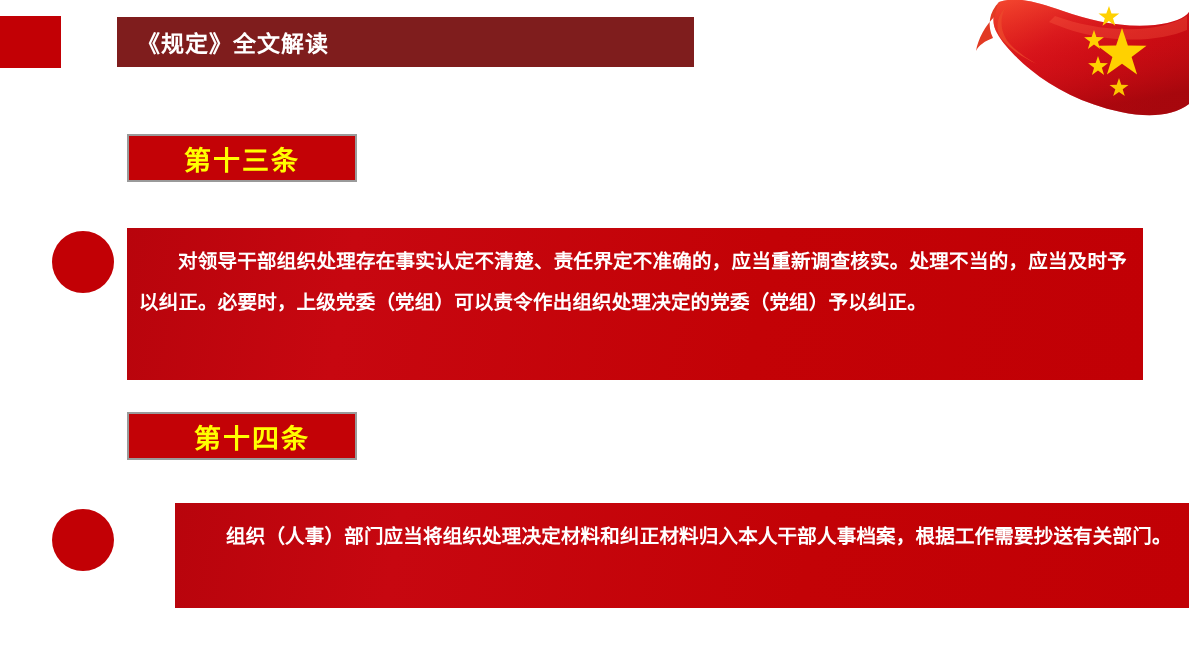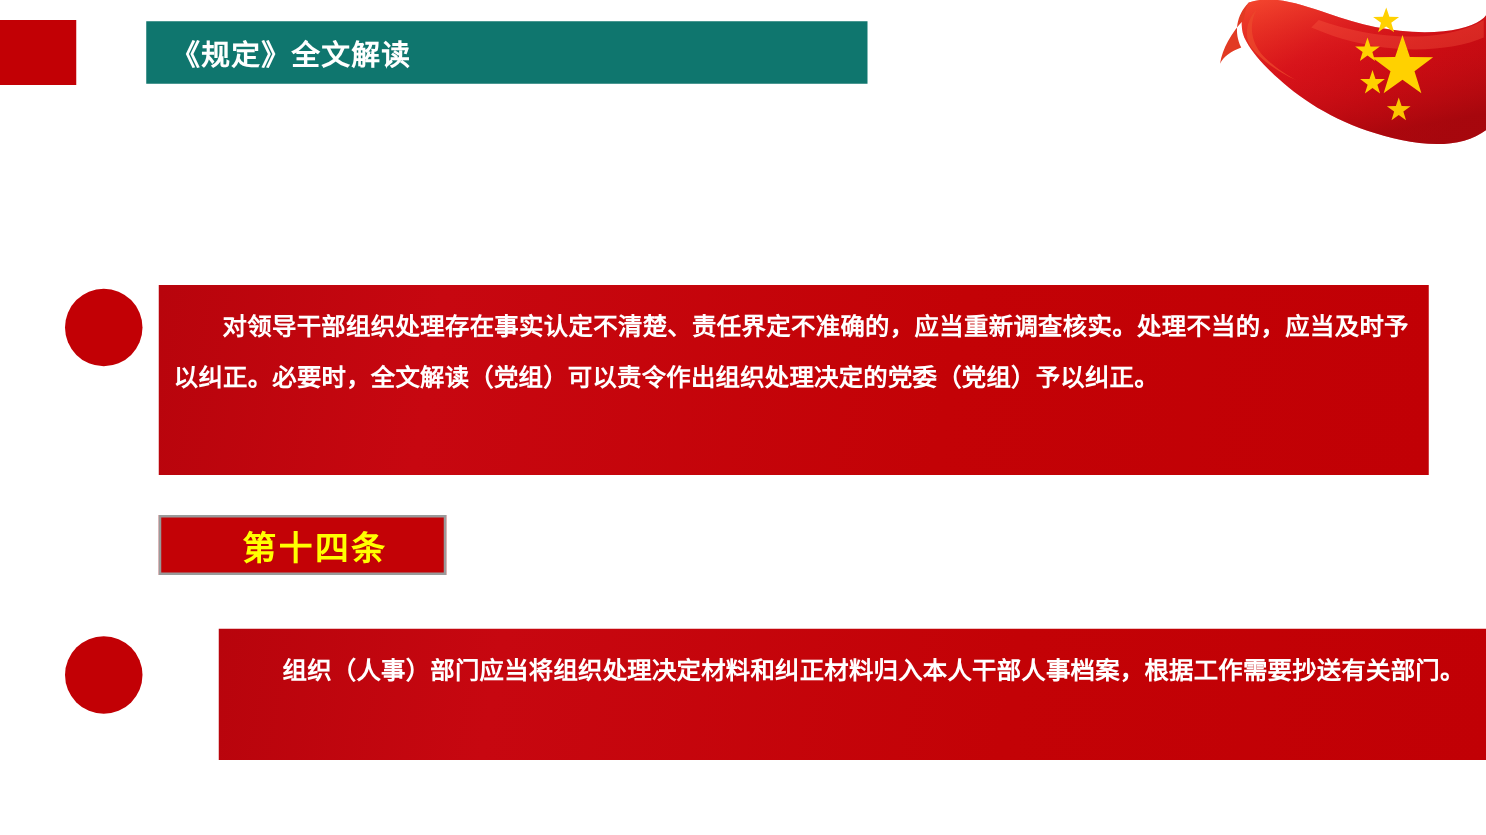--- a/index.html
+++ b/index.html
@@ -31,21 +31,21 @@
     width: 61px;
     height: 52px;
     background: #c20005;
   }
   .header-title-bar {
     position: absolute;
     left: 117px;
     top: 17px;
     width: 577px;
     height: 50px;
-    background: #0f766e;
+    background: #7f1d1d;
     display: flex;
     align-items: center;
   }
   .header-title-text {
     color: #ffffff;
     font-size: 23px;
     font-weight: bold;
     letter-spacing: 1px;
     padding-left: 20px;
     white-space: nowrap;
@@ -176,25 +176,28 @@
 
         <path d="M139 56 l2.4 7.1 7.5 0.1 -6 4.5 2.2 7.2 -6.1 -4.4 -6.1 4.4 2.2 -7.2
                  -6 -4.5 7.5 -0.1 Z"></path>
 
         <path d="M160 78 l2.3 6.8 7.2 0.1 -5.8 4.3 2.1 6.9 -5.8 -4.2 -5.8 4.2 2.1 -6.9
                  -5.8 -4.3 7.2 -0.1 Z" opacity="0.95"></path>
       </g>
     </svg>
   </div>
 
+  <div class="section-heading" id="heading-1">
+    <span class="section-heading-label">第十三条</span>
+  </div>
 
   <div class="bullet-dot" id="bullet-1"></div>
 
   <div class="body-panel" id="panel-1">
-    <div class="body-panel-text">对领导干部组织处理存在事实认定不清楚、责任界定不准确的，应当重新调查核实。处理不当的，应当及时予以纠正。必要时，全文解读（党组）可以责令作出组织处理决定的党委（党组）予以纠正。</div>
+    <div class="body-panel-text">对领导干部组织处理存在事实认定不清楚、责任界定不准确的，应当重新调查核实。处理不当的，应当及时予以纠正。必要时，上级党委（党组）可以责令作出组织处理决定的党委（党组）予以纠正。</div>
   </div>
 
   <div class="section-heading" id="heading-2">
     <span class="section-heading-label">第十四条</span>
   </div>
 
   <div class="bullet-dot" id="bullet-2"></div>
 
   <div class="body-panel" id="panel-2">
     <div class="body-panel-text">组织（人事）部门应当将组织处理决定材料和纠正材料归入本人干部人事档案，根据工作需要抄送有关部门。</div>

